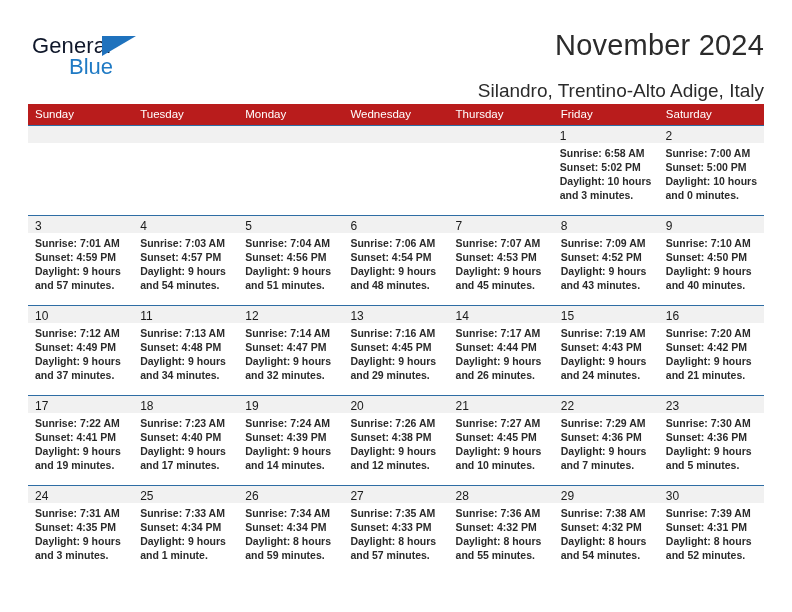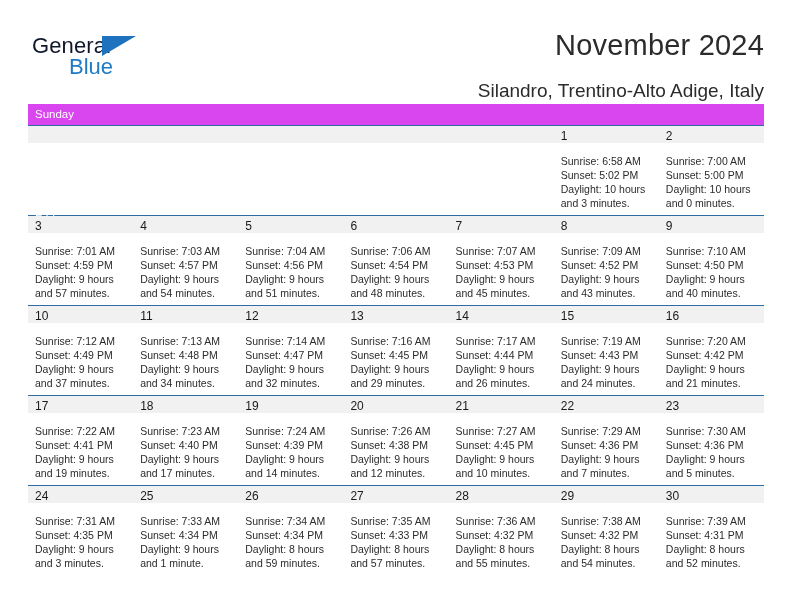--- a/index.html
+++ b/index.html
@@ -84,23 +84,22 @@
 
   
   .calendar {
     position: absolute;
     left: 28px;
     top: 104px;
     width: 736px;
   }
   .weekdays {
     display: flex;
-    background: #d946ef;
+    background: #b91c1c;
     height: 21px;
-    flex-direction: column;
   }
   .weekday {
     flex: 1 1 0;
     color: #ffffff;
     font-size: 11.5px;
     line-height: 21px;
     padding-left: 7px;
     box-sizing: border-box;
     white-space: nowrap;
   }
@@ -124,24 +123,25 @@
     background: #f1f1f1;
     padding-left: 7px;
     box-sizing: border-box;
   }
   .daynum {
     font-size: 12px;
     line-height: 17px;
     color: #1a1a1a;
   }
   .day-info {
-    padding: 11px 7px 0 7px;
+    padding: 3px 7px 0 7px;
     font-size: 10.5px;
     line-height: 14px;
     color: #2b2b2b;
+    font-weight: bold;
   }
   .day-info div {
     white-space: nowrap;
   }
   .day.empty .daynum-strip { background: #f1f1f1; }
 </style>
 </head>
 <body>
 
 <div class="page">

